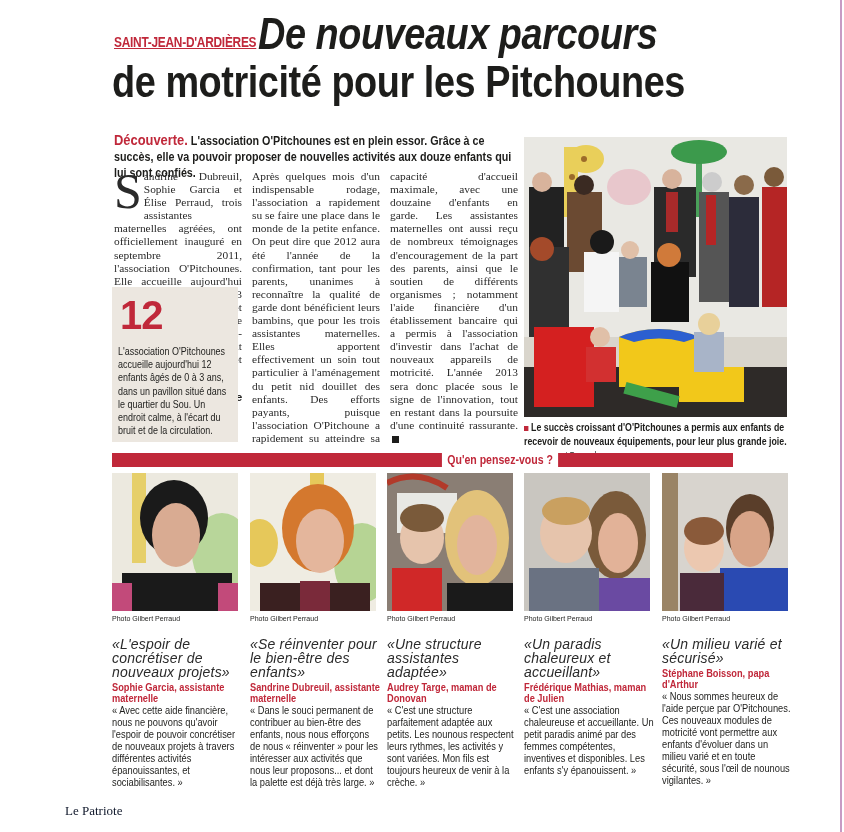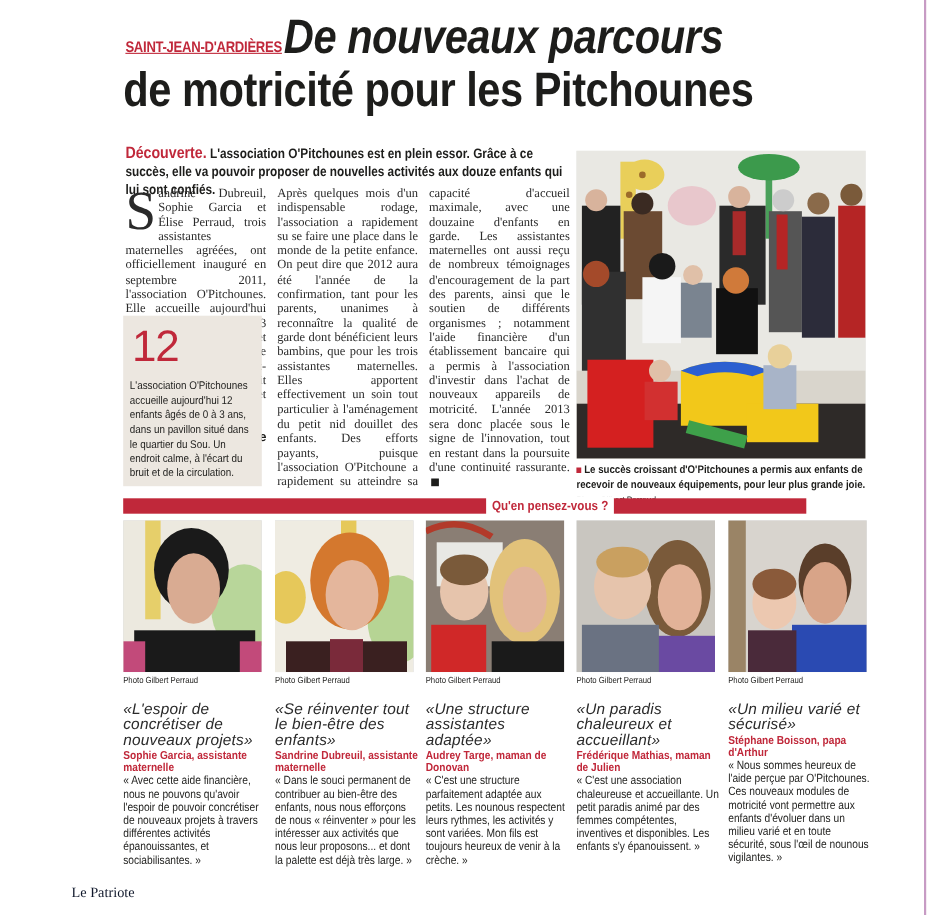--- a/index.html
+++ b/index.html
@@ -26,21 +26,21 @@
     }
     .lede .lede-inner { display: block; transform: scaleX(0.86); transform-origin: left; width: 476px; }
     .lede .disc { color: #c0283a; font-size: 15px; }
     .dropcap { float: left; font-size: 50px; line-height: 42px; color: #2a2a2a; margin: 0 2px 0 0; font-family: "Liberation Serif", serif; }
     .subhead { font-family: "Liberation Sans", sans-serif; font-weight: bold; font-size: 11.8px; margin-top: 11px !important; color: #1d1d1b; letter-spacing: -0.3px; }
     .endmark { display: inline-block; width: 7px; height: 7px; background: #1d1d1b; vertical-align: middle; margin-left: 2px; }
     .factbox {
       position: absolute; left: 112px; top: 287px; width: 126px; height: 155px; background: #ece7e0;
       padding: 0; box-sizing: border-box;
     }
-    .factbox .num { position: absolute; left: 8px; top: 6px; font-size: 40px; font-weight: normal; color: #c0283a; line-height: 44px; letter-spacing: -1px; }
+    .factbox .num { position: absolute; left: 8px; top: 6px; font-size: 40px; font-weight: bold; color: #c0283a; line-height: 44px; letter-spacing: -1px; }
     .factbox .txt { position: absolute; left: 6px; top: 58px; width: 130px; font-size: 10.2px; line-height: 13.2px; color: #1d1d1b; transform: scaleX(0.88); transform-origin: left; }
     .main-photo {
       position: absolute; left: 524px; top: 137px; width: 263px; height: 280px; overflow: hidden; background: #e6e6e2;
     }
     .caption {
       position: absolute; left: 524px; top: 421px; width: 300px; font-size: 10px; line-height: 13.5px; font-weight: bold; color: #1d1d1b;
       transform: scaleX(0.88); transform-origin: left;
     }
     .caption .sq { display: inline-block; width: 5px; height: 5px; background: #c0283a; margin-right: 3px; vertical-align: middle; }
     .caption .credit { font-weight: normal; font-size: 8.5px; }
@@ -179,21 +179,21 @@
       <ellipse cx="10" cy="70" rx="18" ry="24" fill="#e6c85a"></ellipse>
       <rect x="60" y="0" width="14" height="20" fill="#e6c85a"></rect>
       <ellipse cx="112" cy="90" rx="28" ry="40" fill="#b6d494"></ellipse>
       <ellipse cx="68" cy="55" rx="36" ry="44" fill="#d4782e"></ellipse>
       <ellipse cx="70" cy="68" rx="24" ry="32" fill="#e4b69c"></ellipse>
       <rect x="10" y="110" width="110" height="28" fill="#3a2020"></rect>
       <rect x="50" y="108" width="30" height="30" fill="#7a2a3a"></rect>
     </svg>
   </div>
   <div class="credit">Photo Gilbert Perraud</div>
-  <div class="quote-title">«Se réinventer tout le bien-être des enfants»</div>
+  <div class="quote-title">«Se réinventer pour le bien-être des enfants»</div>
   <div class="who">Sandrine Dubreuil, assistante maternelle</div>
   <div class="body">« Dans le souci permanent de contribuer au bien-être des enfants, nous nous efforçons de nous « réinventer » pour les intéresser aux activités que nous leur proposons... et dont la palette est déjà très large. »</div>
 </div>
 
 <div class="testimonial t3">
   <div class="pic">
     <svg width="126" height="138" viewBox="0 0 126 138">
       <rect width="126" height="138" fill="#8a7e74"></rect>
       <rect x="10" y="20" width="60" height="40" fill="#e8e8e4"></rect>
       <path d="M0 10 Q30 -5 60 15" stroke="#b23a2a" stroke-width="6" fill="none"></path>

